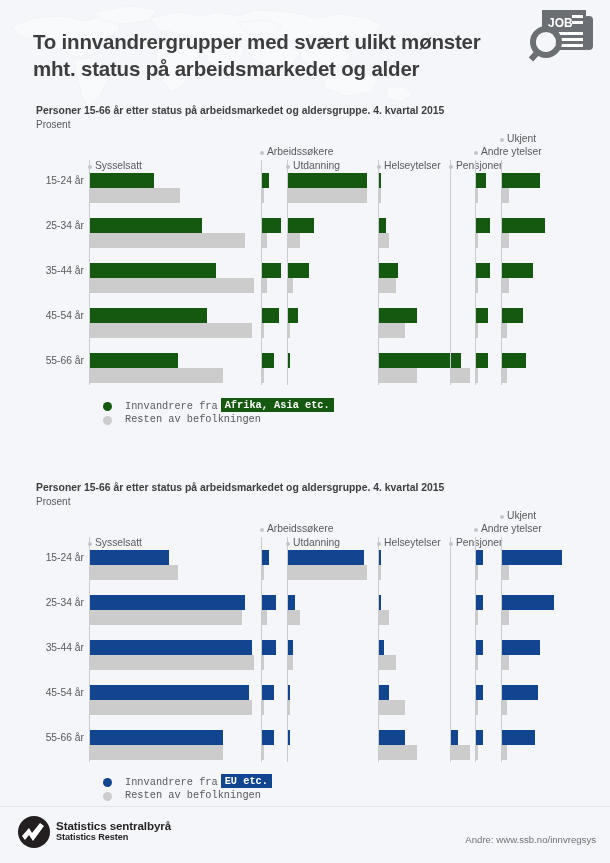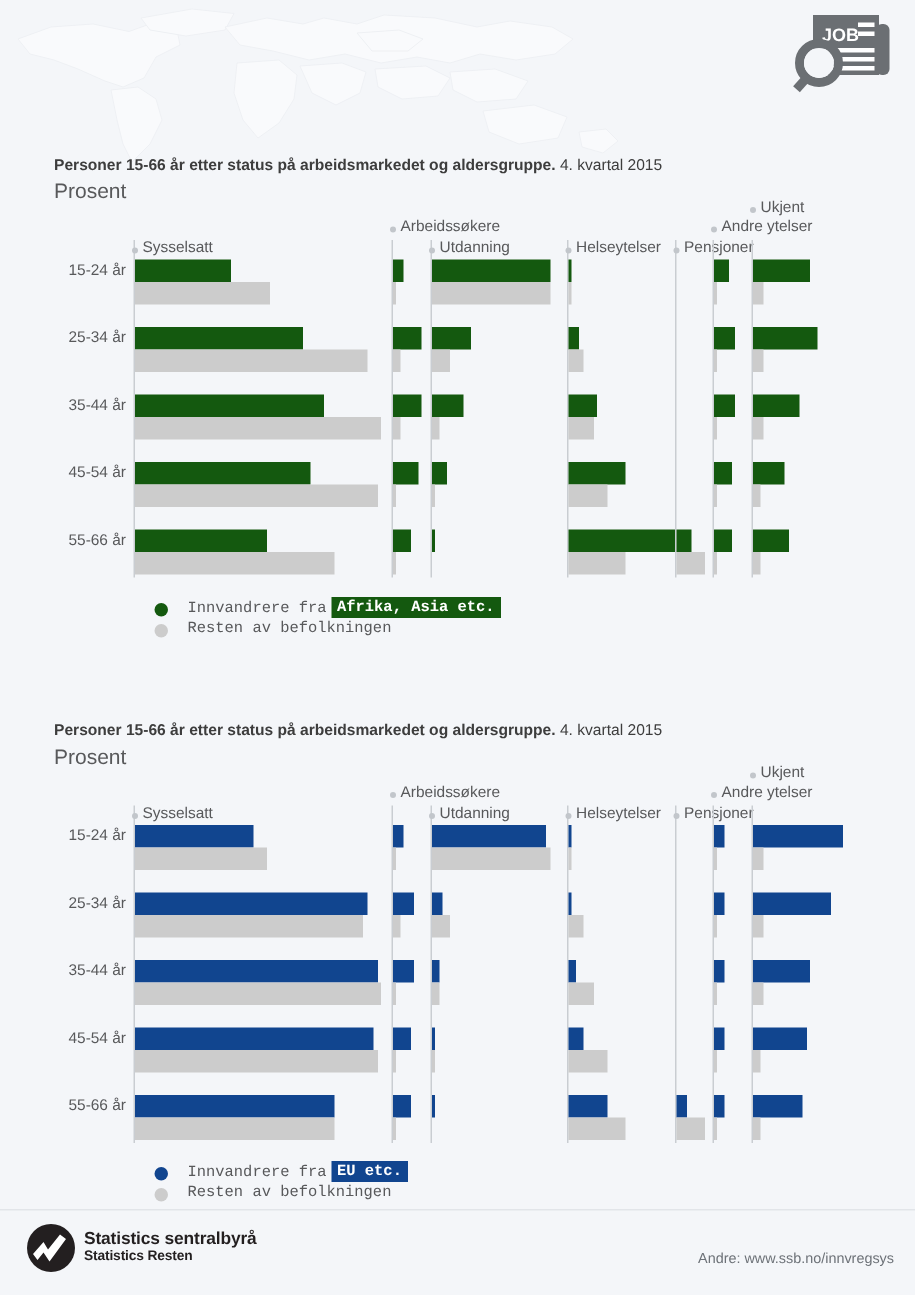--- a/index.html
+++ b/index.html
@@ -21,24 +21,24 @@
     line-height: 27px; letter-spacing: -0.2px;
   }
 
   
   .chart { position: absolute; left: 0; width: 610px; }
   .ch-title {
     position: absolute; left: 36px; top: 0;
     font-size: 10.4px; color: #3d3d3d; white-space: nowrap;
   }
   .ch-title b { font-weight: bold; }
-  .ch-title span.sub { font-weight: normal; }
+  .ch-title span.sub { font-weight: bold; }
   .ch-unit {
     position: absolute; left: 36px; top: 14px;
-    font-size: 14px; color: #58595b;
+    font-size: 10px; color: #58595b;
   }
 
   .axis { position: absolute; width: 1px; background: #c9cdd2; }
   .axis-dot {
     position: absolute; width: 4px; height: 4px; border-radius: 50%;
     background: #c2c6cb;
   }
   .axis-label {
     position: absolute; font-size: 10.3px; color: #58595b; white-space: nowrap;
   }
@@ -112,20 +112,21 @@
     <rect x="48" y="11" width="11" height="3" fill="#ffffff"></rect>
     <rect x="48" y="17" width="11" height="3" fill="#ffffff"></rect>
     <rect x="26" y="28" width="33" height="3" fill="#ffffff"></rect>
     <rect x="26" y="34" width="33" height="3" fill="#ffffff"></rect>
     <rect x="26" y="40" width="33" height="3" fill="#ffffff"></rect>
     <circle cx="22" cy="38" r="13" fill="none" stroke="#6b6f73" stroke-width="6"></circle>
     <circle cx="22" cy="38" r="10" fill="#f4f6f9"></circle>
     <rect x="8" y="45" width="6" height="12" transform="rotate(42 11 51)" fill="#6b6f73"></rect>
   </svg>
 
+  <div class="title">To innvandrergrupper med svært ulikt mønster mht. status på arbeidsmarkedet og alder</div>
 
   <div id="charts-host">
       <div class="chart" style="top: 105px;">
         <div class="ch-title"><b>Personer 15-66 år etter status på arbeidsmarkedet og aldersgruppe.</b><span class="sub"> 4. kvartal 2015</span></div>
         <div class="ch-unit">Prosent</div>
       </div>
       <div class="chart" style="top: 482px;">
         <div class="ch-title"><b>Personer 15-66 år etter status på arbeidsmarkedet og aldersgruppe.</b><span class="sub"> 4. kvartal 2015</span></div>
         <div class="ch-unit">Prosent</div>
       </div>

